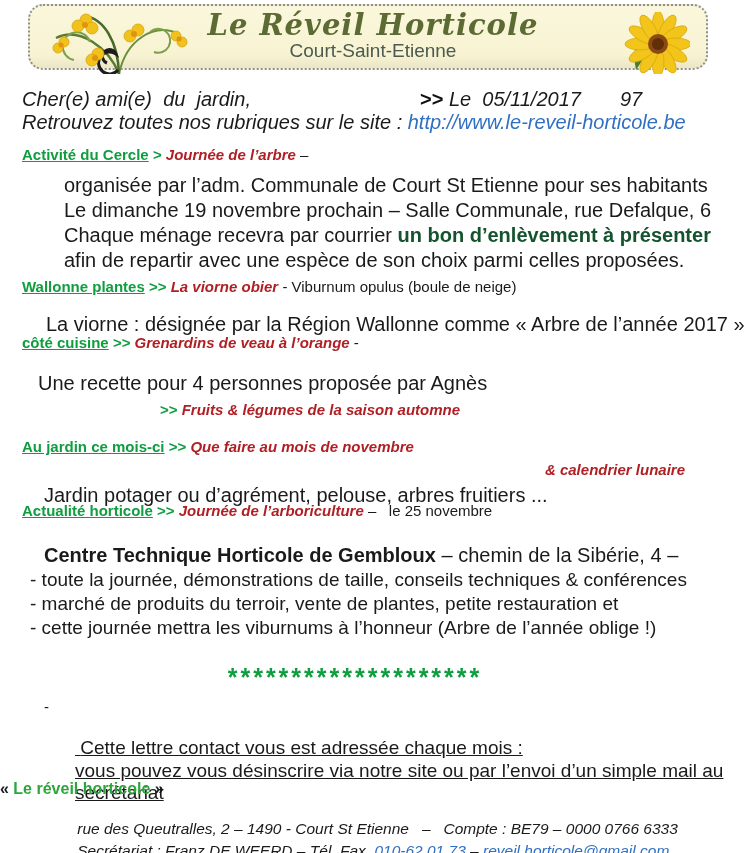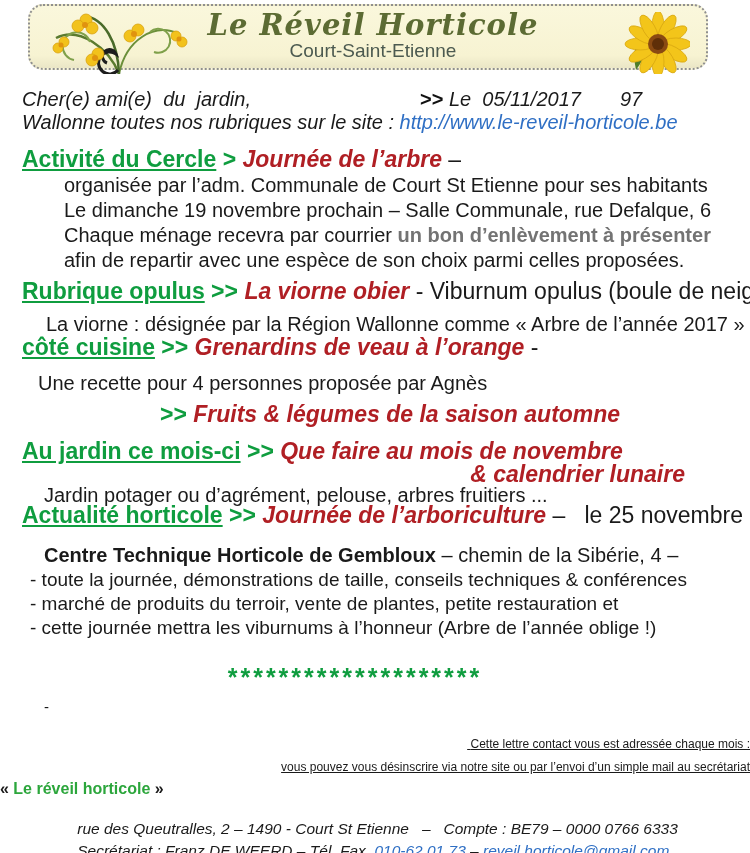--- a/index.html
+++ b/index.html
@@ -19,34 +19,34 @@
   .banner-subtitle { font-size:19px; line-height:21px; color:#4c5a50; margin-top:-3px; }
   .deco-left { position:absolute; left:4px; top:2px; }
   .sunflower { position:absolute; right:16px; top:6px; }
 
   
   .greet { font-size:20px; font-style:italic; }
   .chev { font-weight:bold; font-style:normal; color:#111; }
   .link { color:#2f6fc4; text-decoration:none; font-style:italic; }
 
   
-  .hl { font-size:23px; white-space:nowrap; }
+  .hl { font-size:15px; white-space:nowrap; }
   .g-head { color:#0f9d3f; font-weight:bold; text-decoration:underline; }
   .g-sep { color:#0f9d3f; font-weight:bold; }
   .topic { color:#b01f24; font-weight:bold; font-style:italic; }
   .after { color:#1a1a1a; }
-  .red-b { color:#737373; font-weight:bold; }
+  .red-b { color:#14532d; font-weight:bold; }
 
   .bt { font-size:20px; line-height:25px; }
   .bt19 { font-size:19px; line-height:24px; }
 
   .stars { left:0; right:40px; text-align:center; color:#0f9d3f; font-weight:bold;
            font-size:25px; letter-spacing:3px; }
 
-  .foot-u { left:75px; right:0; text-align:right; font-size:12px; text-decoration:underline; }
+  .foot-u { left:75px; right:0; text-align:left; font-size:19px; text-decoration:underline; }
   .brand { left:0; width:590px; text-align:left; font-size:16px; font-weight:bold; }
   .brand-name { color:#2ca63c; }
   .addr { left:60px; font-size:15.5px; font-style:italic; }
   .u { text-decoration:underline; }
 </style>
 </head>
 <body>
 
 <div class="page">
 
@@ -104,38 +104,38 @@
     </svg>
   </div>
 
   <div class="abs" style="top:88px; left:0; right:0; height:24px;">
     <span class="abs greet pre" style="left:22px;">Cher(e) ami(e)  du  jardin,</span>
     <span class="abs greet" style="left:420px;"><span class="chev">&gt;&gt;</span><span class="pre"> Le  05/11/2017</span></span>
     <span class="abs greet" style="left:620px;">97</span>
   </div>
 
   <div class="abs greet" style="top:111px; left:22px;">
-    <span>Wallonne toutes nos rubriques sur le site : </span><a href="#" class="link">http://www.le-reveil-horticole.be</a>
+    <span>Retrouvez toutes nos rubriques sur le site : </span><a href="#" class="link">http://www.le-reveil-horticole.be</a>
   </div>
 
   <div class="abs hl" style="top:146px; left:22px;">
     <span class="g-head">Activité du Cercle</span>
     <span class="g-sep">&gt;</span>
     <span class="topic">Journée de l’arbre</span>
     <span class="after">–</span>
   </div>
   <div class="abs bt" style="top:173px; left:64px;">
     <div>organisée par l’adm. Communale de Court St Etienne pour ses habitants</div>
     <div>Le dimanche 19 novembre prochain – Salle Communale, rue Defalque, 6</div>
     <div><span>Chaque ménage recevra par courrier </span><span class="red-b">un bon d’enlèvement à présenter</span></div>
     <div>afin de repartir avec une espèce de son choix parmi celles proposées.</div>
   </div>
 
   <div class="abs hl" style="top:278px; left:22px;">
-    <span class="g-head">Rubrique opulus</span>
+    <span class="g-head">Wallonne plantes</span>
     <span class="g-sep">&gt;&gt;</span>
     <span class="topic">La viorne obier</span>
     <span class="after">- Viburnum opulus (boule de neige)</span>
   </div>
   <div class="abs bt" style="top:312px; left:46px;">La viorne : désignée par la Région Wallonne comme « Arbre de l’année 2017 »</div>
 
   <div class="abs hl" style="top:334px; left:22px;">
     <span class="g-head">côté cuisine</span>
     <span class="g-sep">&gt;&gt;</span>
     <span class="topic">Grenardins de veau à l’orange</span>

